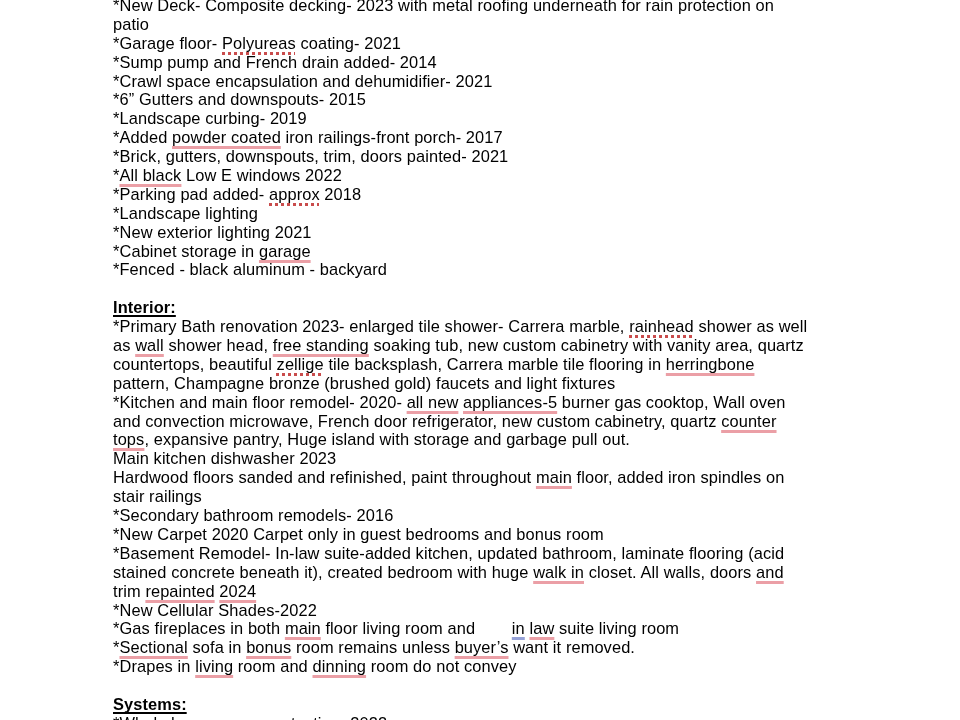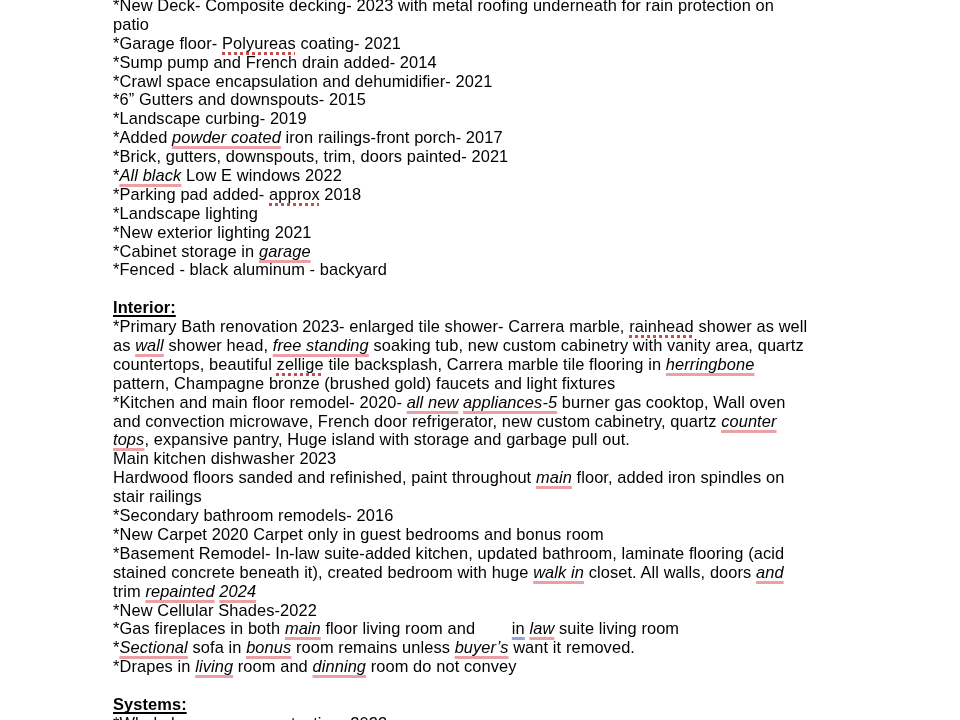--- a/index.html
+++ b/index.html
@@ -38,21 +38,20 @@
   }
   .u-spell {
     text-decoration: underline dotted var(--spell) 2.5px;
     text-underline-offset: 2.5px;
     text-decoration-skip-ink: none;
   }
   .u-grammar {
     text-decoration: underline solid var(--grammar) 3px;
     text-underline-offset: 2.5px;
     text-decoration-skip-ink: none;
-    font-style: italic;
   }
   .u-grammarBlue {
     text-decoration: underline solid var(--grammar-blue) 3px;
     text-underline-offset: 2.5px;
     text-decoration-skip-ink: none;
     padding-left: 32px;
   }
 </style>
 </head>
 <body style="background: rgb(255, 255, 255);">

